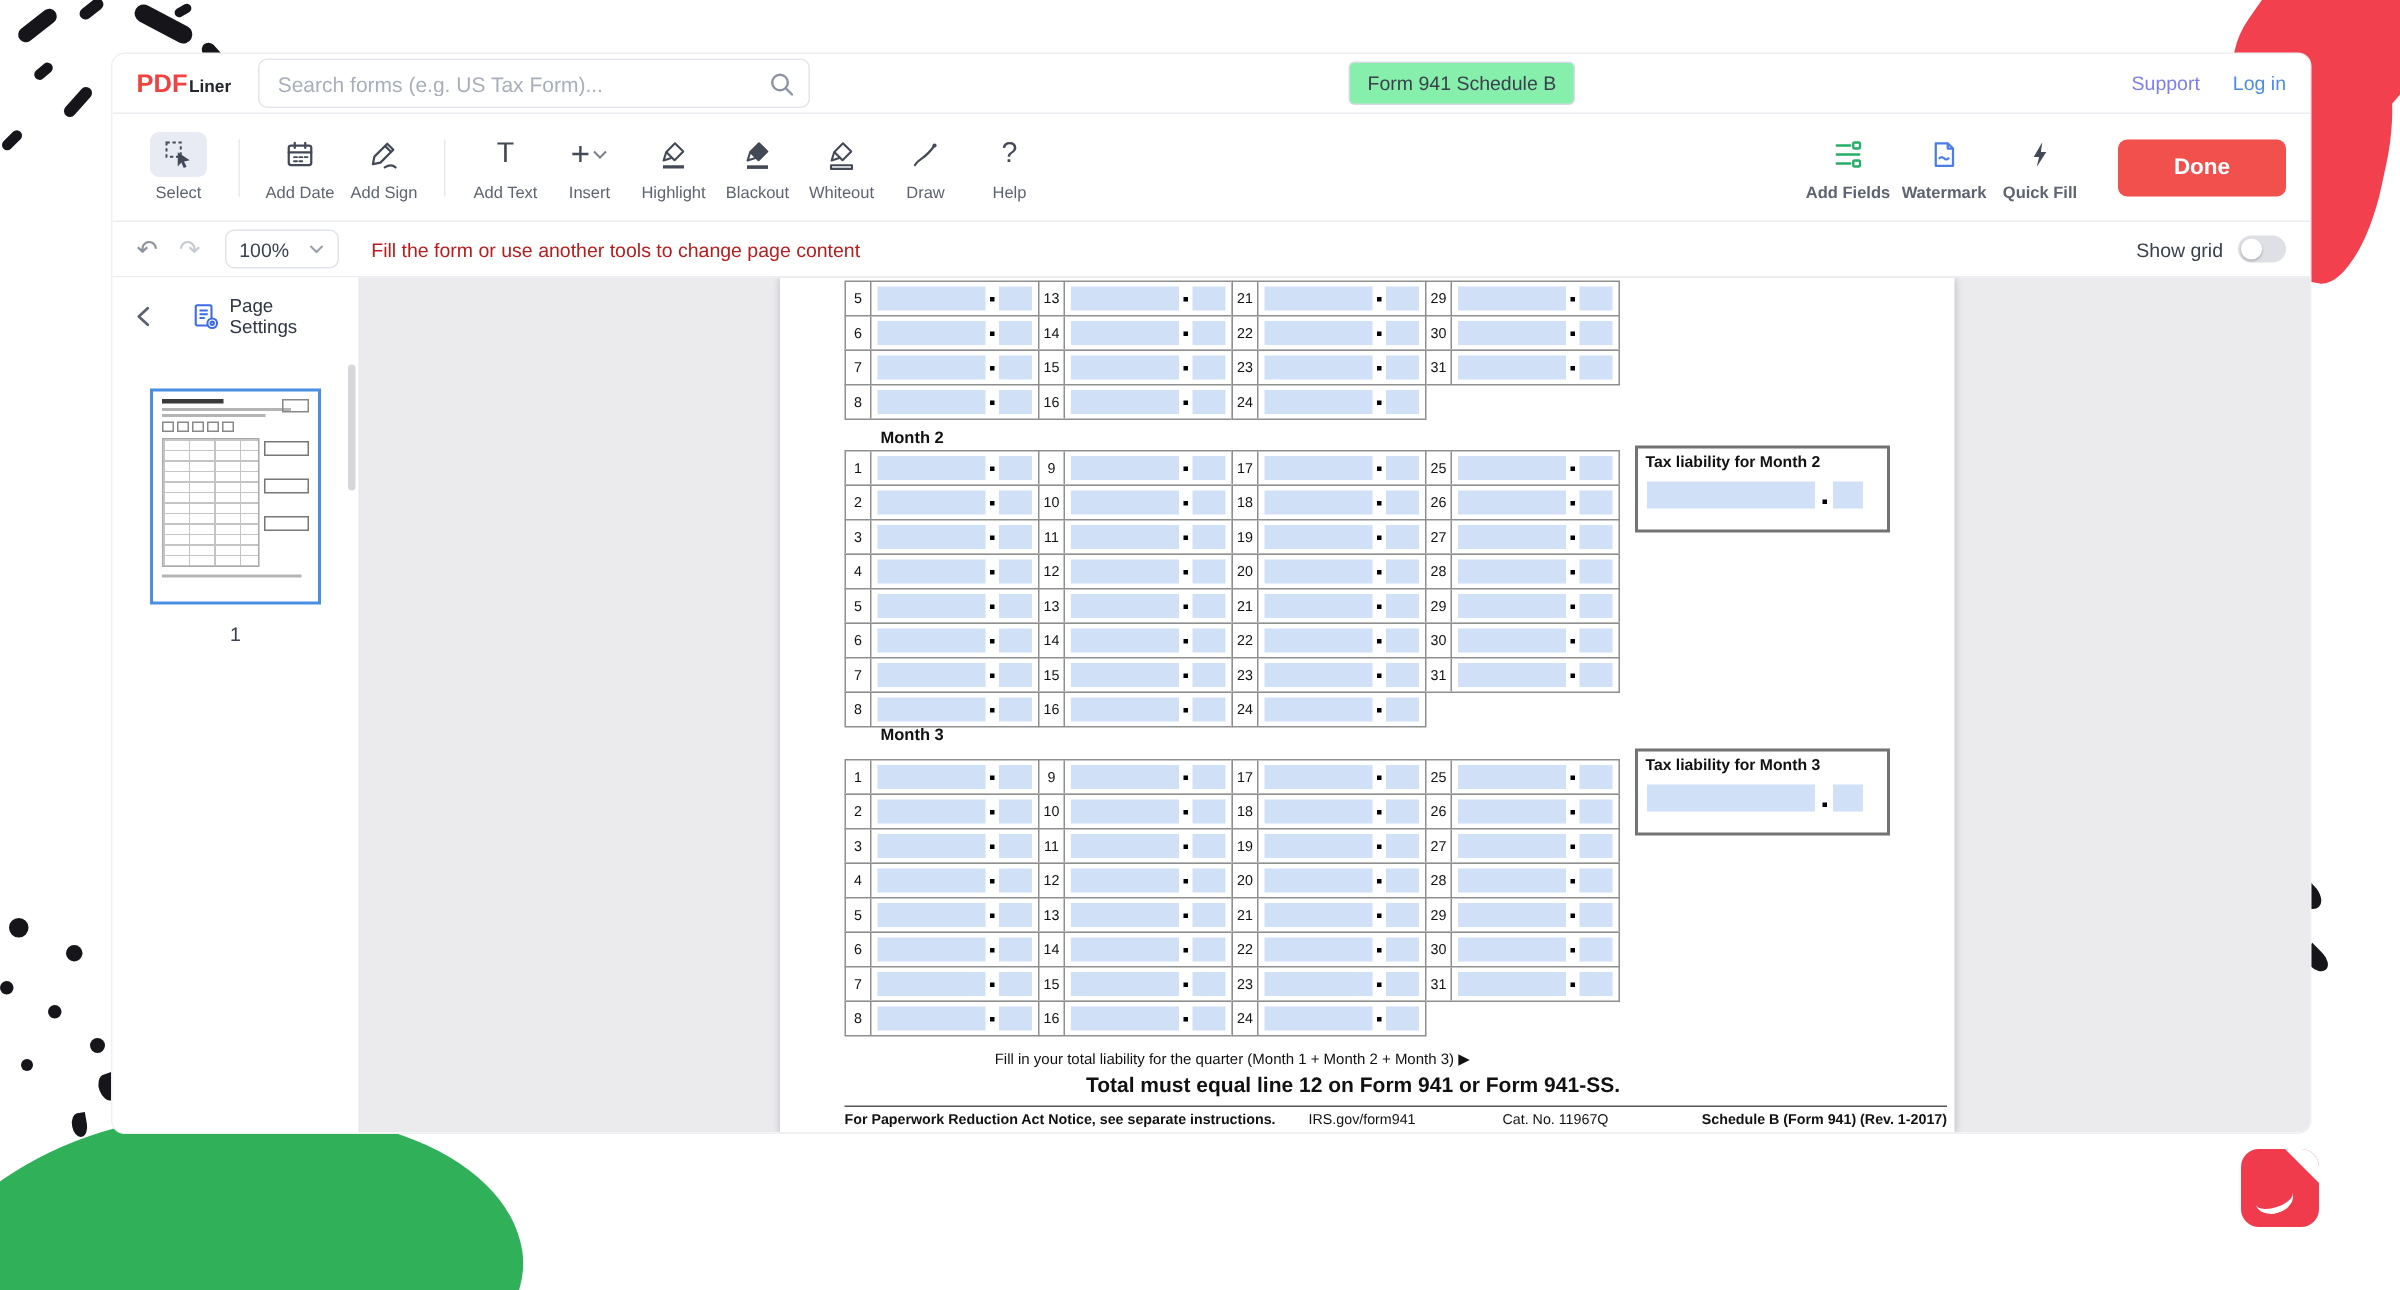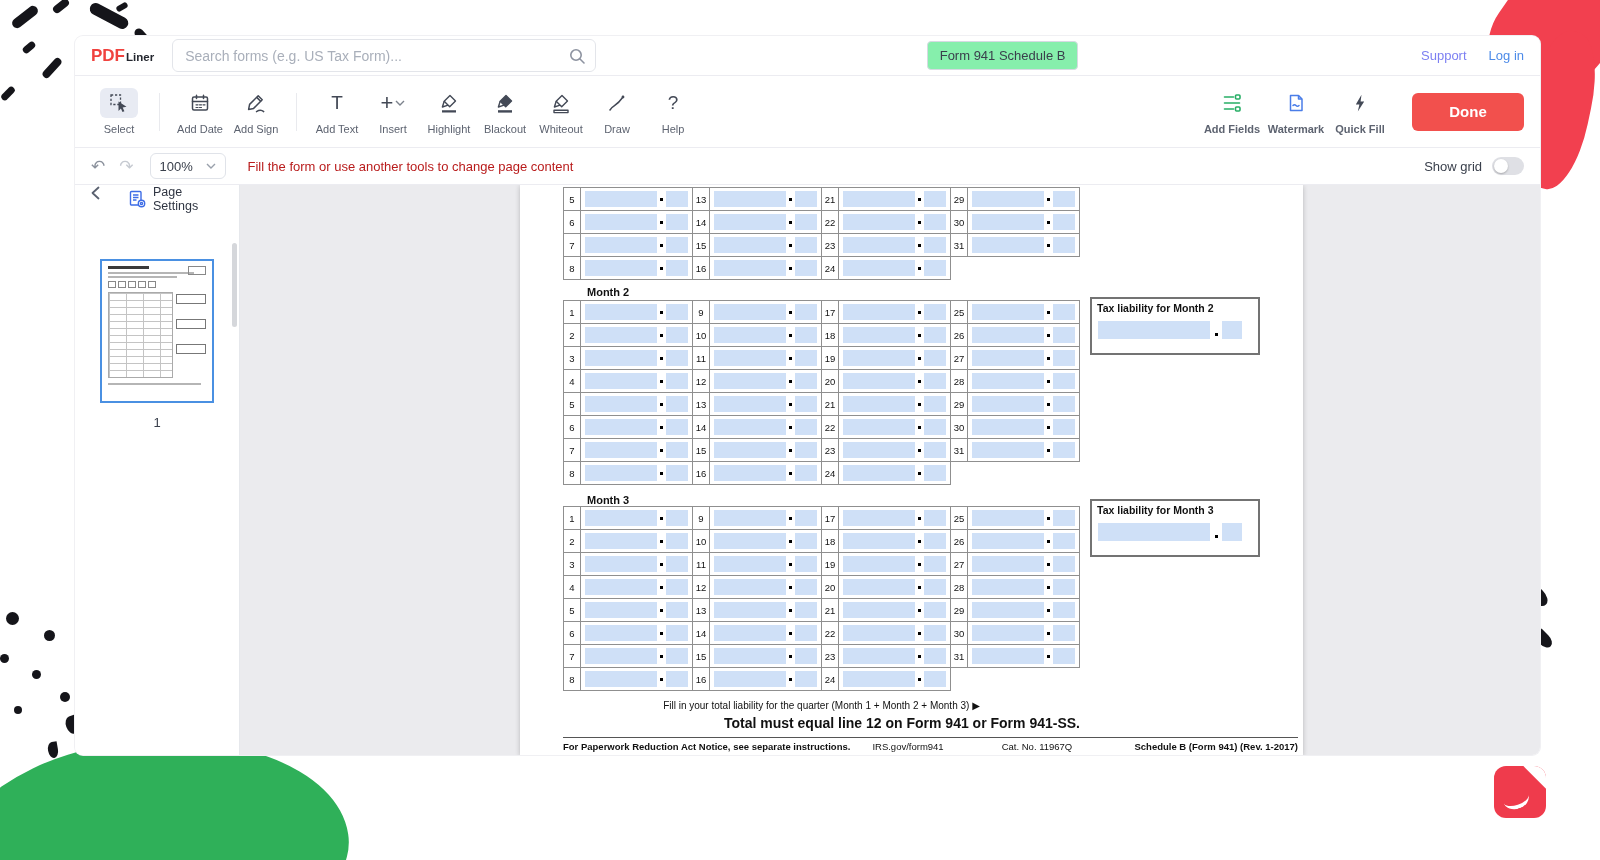--- a/index.html
+++ b/index.html
@@ -44,21 +44,21 @@
     position:absolute; left:75px; top:36px; width:1465px; height:719px;
     background:#fff; border-radius:8px; box-shadow:0 0 0 1px #f0f0f3;
     z-index:5; display:flex; flex-direction:column; overflow:hidden;
   }
 
   
   .hdr { height:40px; flex:0 0 40px; display:flex; align-items:center; padding:0 16px; border-bottom:1px solid #ececf1; }
   .logo { display:flex; align-items:baseline; cursor:pointer; }
   .lg-pdf { font-size:17px; font-weight:800; color:#f0423e; }
   .lg-liner { font-size:11.5px; font-weight:700; color:#23262e; margin-left:1px; }
-  .search { position:relative; margin-left:18px; width:424px; }
+  .search { position:relative; margin-left:18px; width:368px; }
   .search input { width:100%; height:33px; border:1px solid #e3e5ea; border-radius:6px; padding:0 36px 0 12px; font-size:14px; color:#3a404c; outline:none; font-family:inherit; background:#fff; }
   .search input::placeholder { color:#a9afba; }
   .sicon { position:absolute; right:10px; top:8px; line-height:0; }
   .hdr-center { flex:1; display:flex; justify-content:center; }
   .ftitle { border:1px solid #d6dae2; border-radius:4px; padding:6px 12px; font-size:13px; color:#3a404c; background:#86efac; }
   .hdr-links { display:flex; gap:22px; margin-left:12px; }
   .hlink { font-size:13px; text-decoration:none; cursor:pointer; }
   .support { color:#7c7ff2; }
   .login { color:#4d8be8; }
 
@@ -84,21 +84,21 @@
   .zoom { margin-left:16px; width:76px; height:26px; border:1px solid #e0e3e9; border-radius:6px; display:flex; align-items:center; justify-content:space-between; padding:0 9px; font-size:13px; color:#3a404c; cursor:pointer; }
   .hint { margin-left:22px; font-size:13px; color:#b91c1c; }
   .sbar-right { margin-left:auto; display:flex; align-items:center; gap:10px; }
   .sg-label { font-size:13px; color:#3a404c; }
   .toggle { width:32px; height:18px; border-radius:9px; background:#dfe0e5; position:relative; cursor:pointer; }
   .knob { position:absolute; left:2px; top:2px; width:14px; height:14px; border-radius:50%; background:#fff; box-shadow:0 1px 2px rgba(0,0,0,.25); }
 
   
   .content { flex:1; display:flex; min-height:0; }
   .side { width:165px; flex:0 0 165px; background:#fff; border-right:1px solid #e6e8ec; position:relative; }
-  .side-top { height:52px; display:flex; align-items:flex-start; padding:0 14px; }
+  .side-top { height:52px; display:flex; align-items:center; padding:0 14px; }
   .collapse { cursor:pointer; line-height:0; }
   .psbtn { margin-left:24px; display:flex; align-items:center; gap:6px; cursor:pointer; }
   .ps-label { font-size:12.5px; color:#2f3542; font-weight:500; }
   .thumb { margin:22px auto 0; width:114px; height:144px; border:2px solid #4a90e2; background:#fff; padding:5px 6px; cursor:pointer; position:relative; }
   .t-title { width:42%; height:3px; background:#3a3a3a; margin-bottom:3px; }
   .t-line { width:88%; height:2px; background:#b5b5b5; margin-bottom:2px; }
   .t-line.short { width:70%; }
   .t-code { position:absolute; top:5px; right:6px; width:18px; height:9px; border:1px solid #888; }
   .t-boxes { display:flex; gap:2px; margin:3px 0 4px; }
   .t-boxes i { width:8px; height:7px; border:1px solid #888; display:block; }
@@ -115,21 +115,21 @@
   .canvas { flex:1; background:#ebebee; position:relative; overflow:hidden; }
   .page { position:absolute; left:280px; top:0; width:783px; height:570px; background:#fff; box-shadow:0 1px 5px rgba(0,0,0,.22); color:#111; }
 
   
   .rows-block { position:absolute; left:43px; }
   .m1-rows { top:2px; }
   .m2-rows { top:115px; }
   .m3-rows { top:321px; }
   .mlabel { position:absolute; left:43px; font-weight:bold; font-size:11px; color:#111;padding-left:24px; }
   .m2-label { top:101px; }
-  .m3-label { top:309px; }
+  .m3-label { top:299px; }
   .frow { display:flex; }
   .frow + .frow { margin-top:-1px; }
   .cell { width:130px; height:24px; border:1px solid #8f8f8f; background:#fff; display:flex; align-items:center; }
   .cell + .cell { margin-left:-1px; }
   .cell.ghost { border-color:transparent; background:transparent; }
   .dnum { width:17px; height:100%; border-right:1px solid #8f8f8f; font-size:9.5px; display:flex; align-items:center; justify-content:center; }
   .fmain { width:72px; height:16px; background:#cfe0f7; margin-left:4px; }
   .fdot { width:3px; height:3px; background:#000; margin:0 3px; }
   .fcents { width:22px; height:16px; background:#cfe0f7; }
 

